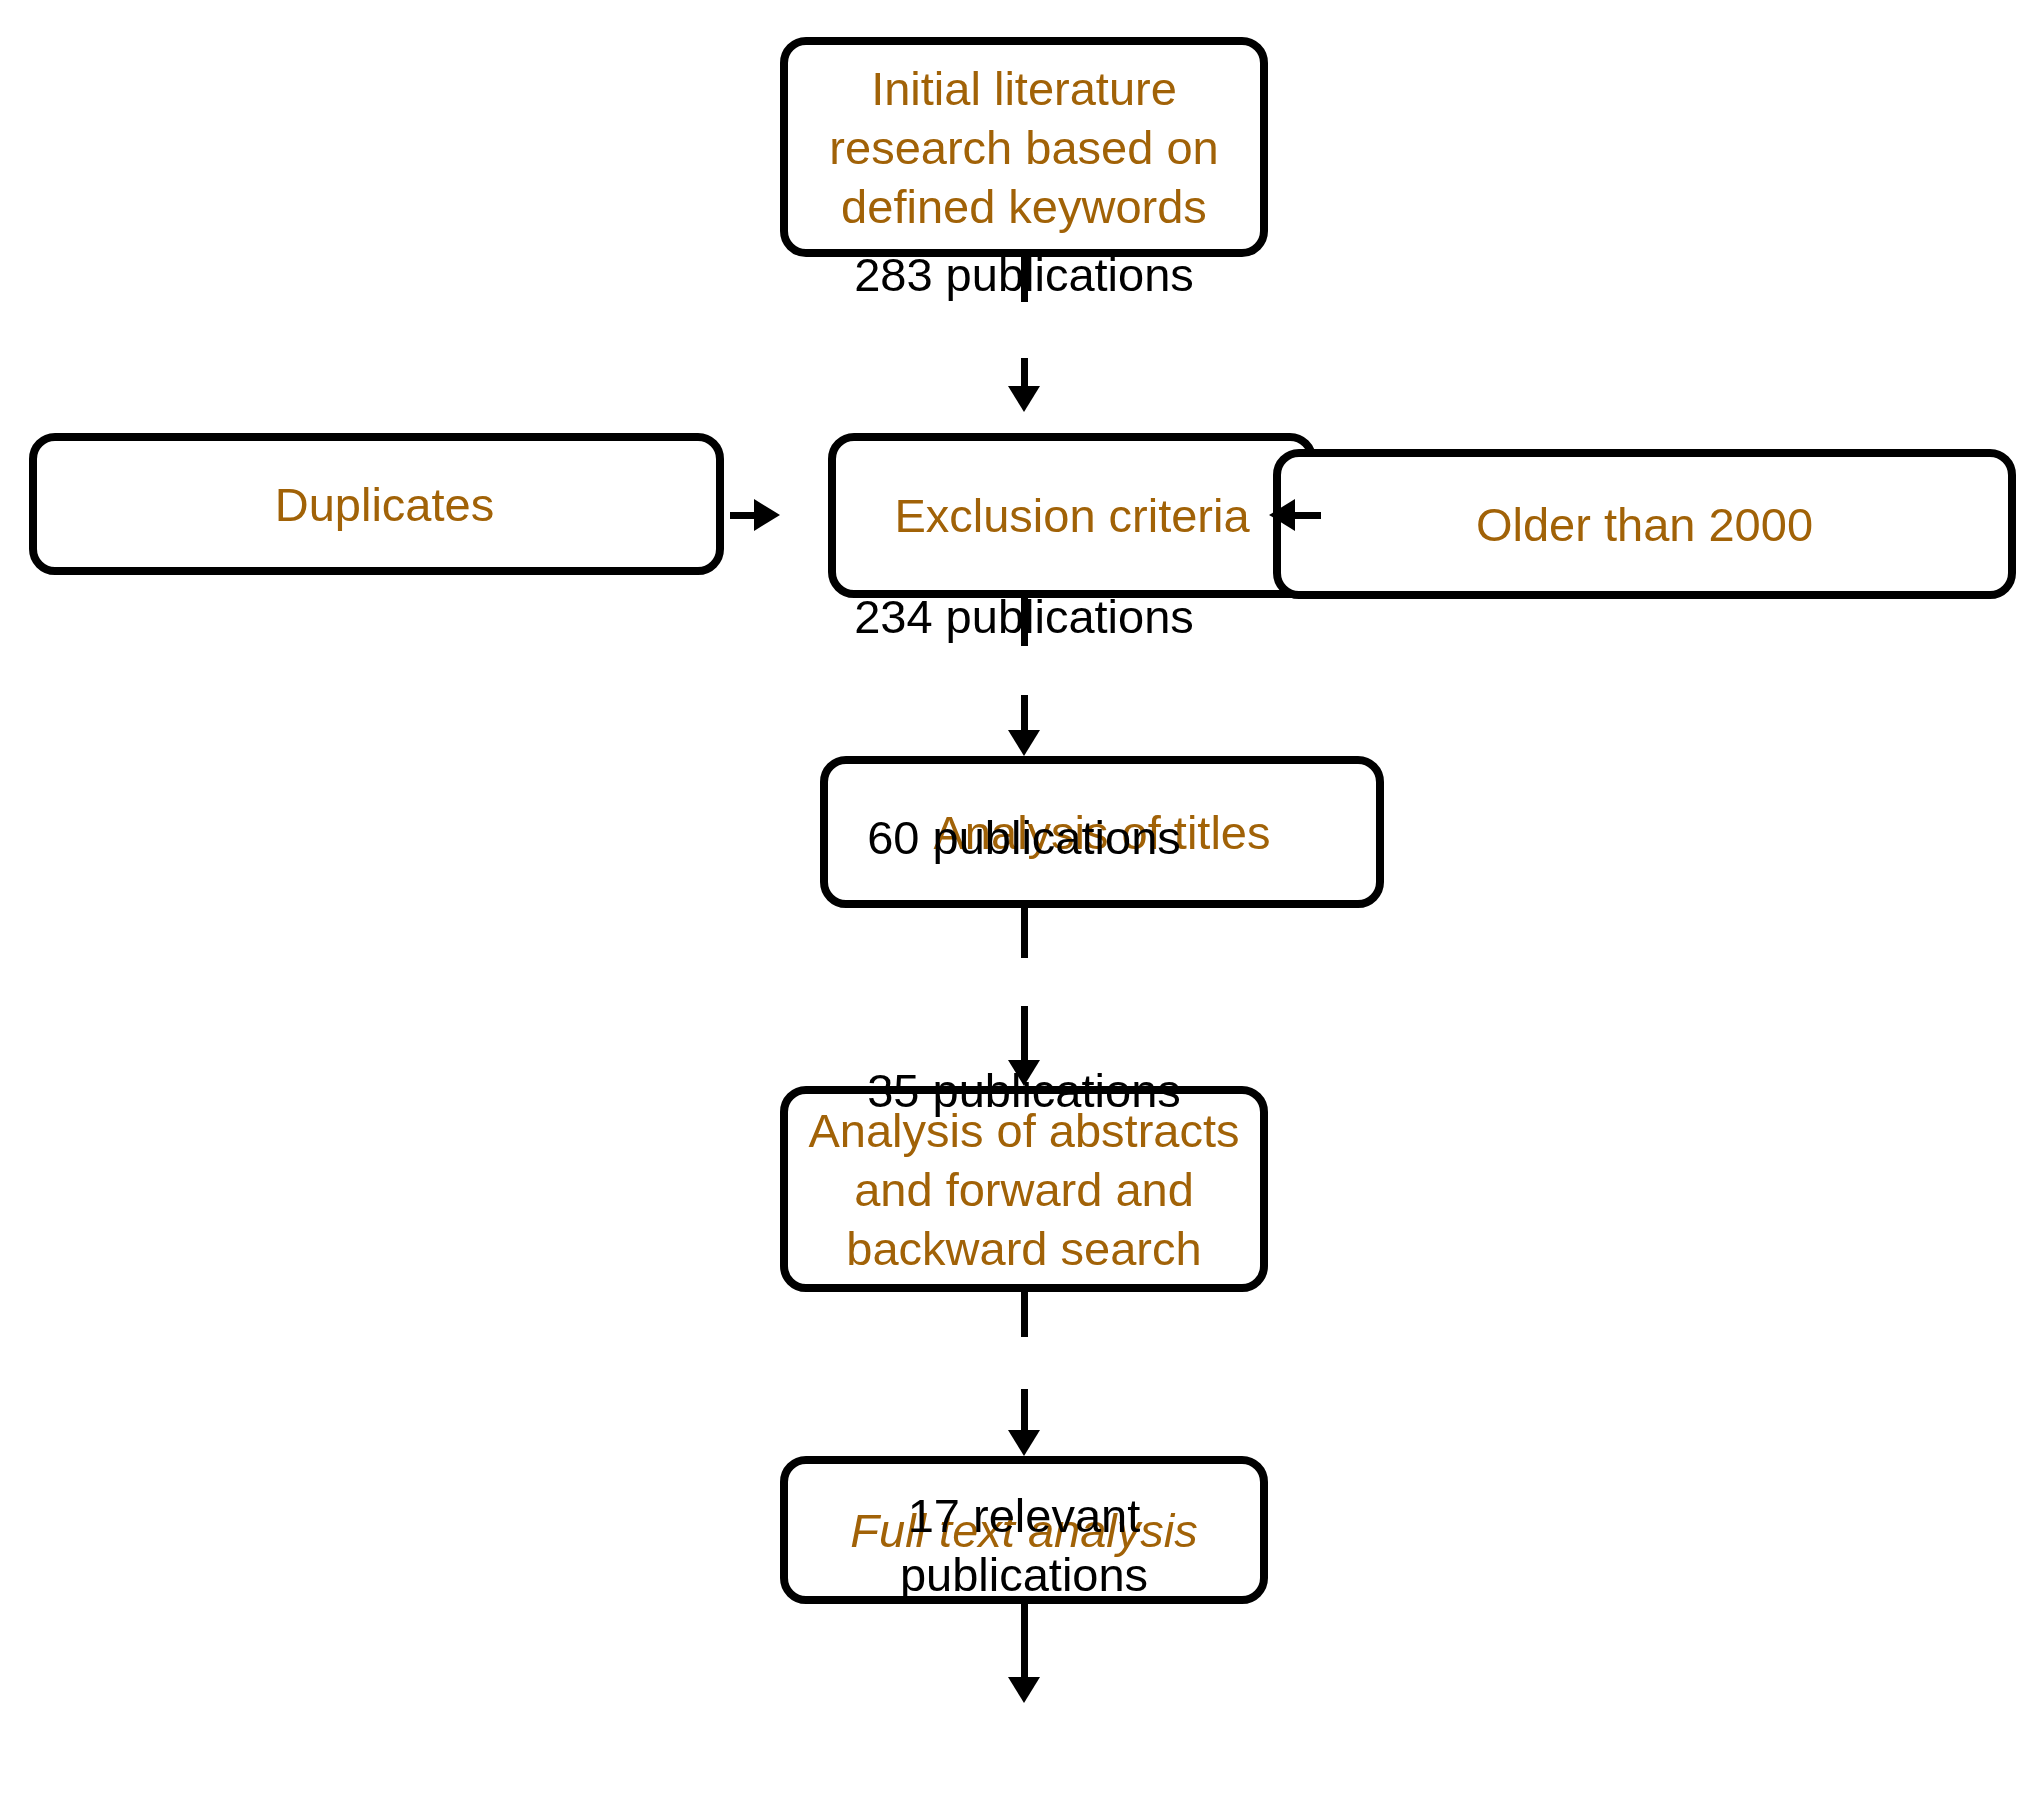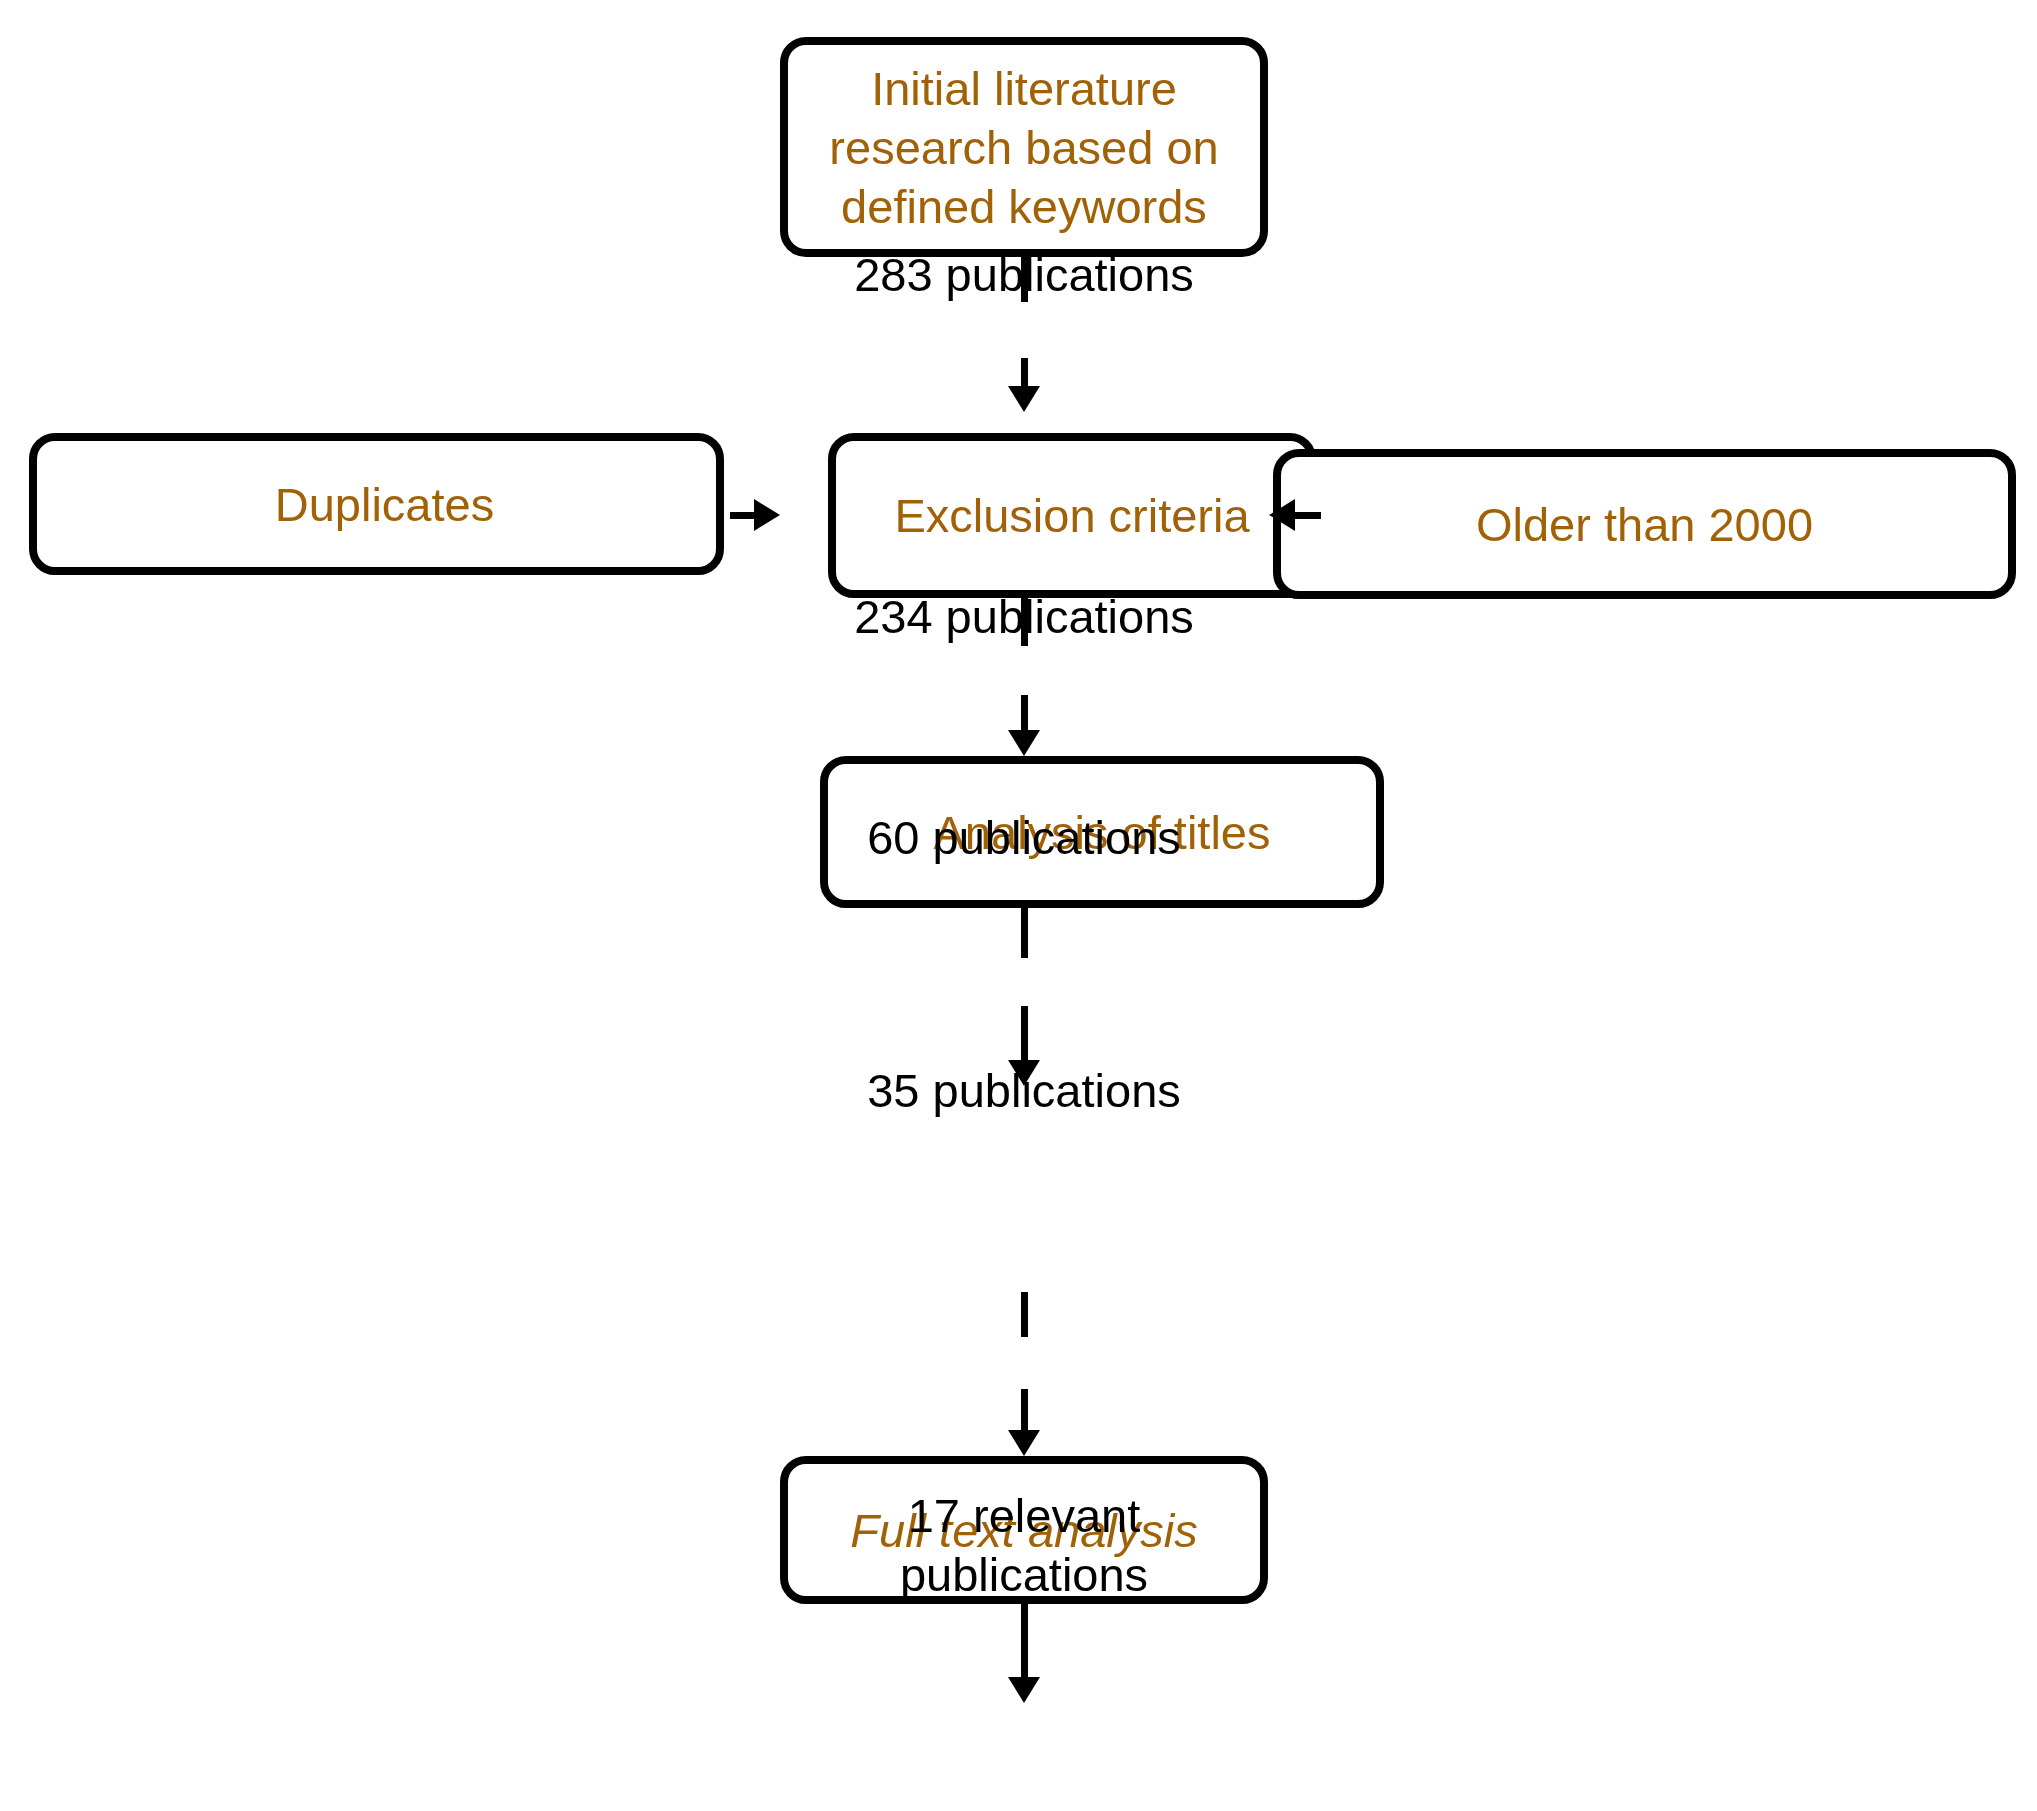--- a/index.html
+++ b/index.html
@@ -167,20 +167,25 @@
 
   <div class="node" id="node-titles">
     <span class="node-label">Analysis of titles</span>
   </div>
 
   <div class="vline" id="seg-c-top"></div>
   <div class="edge-label" id="lbl-c">60 publications</div>
   <div class="vline" id="seg-c-bot"></div>
   <div class="arrowhead-down" id="ah-c"></div>
 
+  <div class="node" id="node-abstracts">
+    <span class="node-label">Analysis of abstracts
+and forward and
+backward search</span>
+  </div>
 
   <div class="vline" id="seg-d-top"></div>
   <div class="edge-label" id="lbl-d">35 publications</div>
   <div class="vline" id="seg-d-bot"></div>
   <div class="arrowhead-down" id="ah-d"></div>
 
   <div class="node" id="node-fulltext">
     <span class="node-label">Full text analysis</span>
   </div>
 

